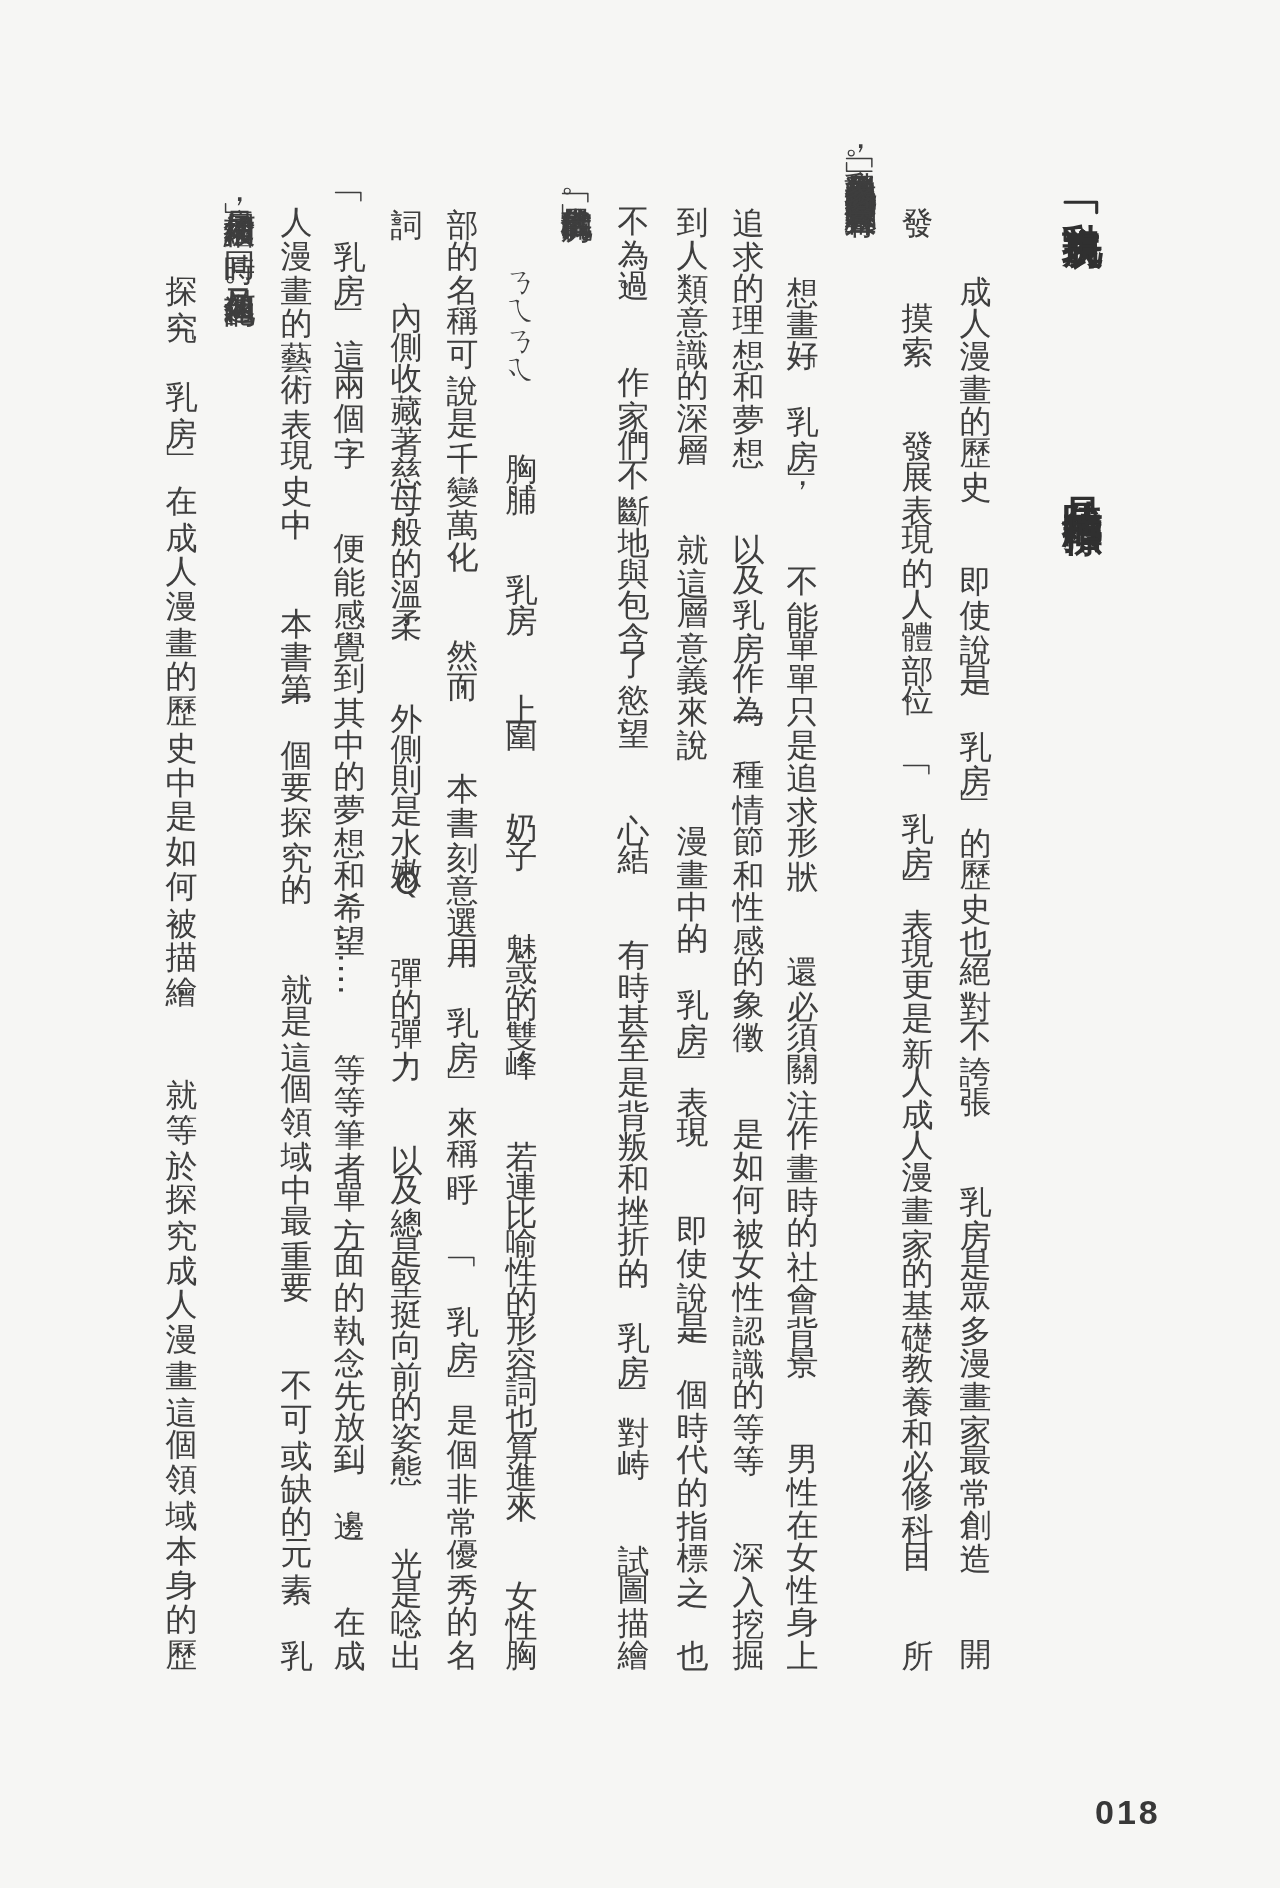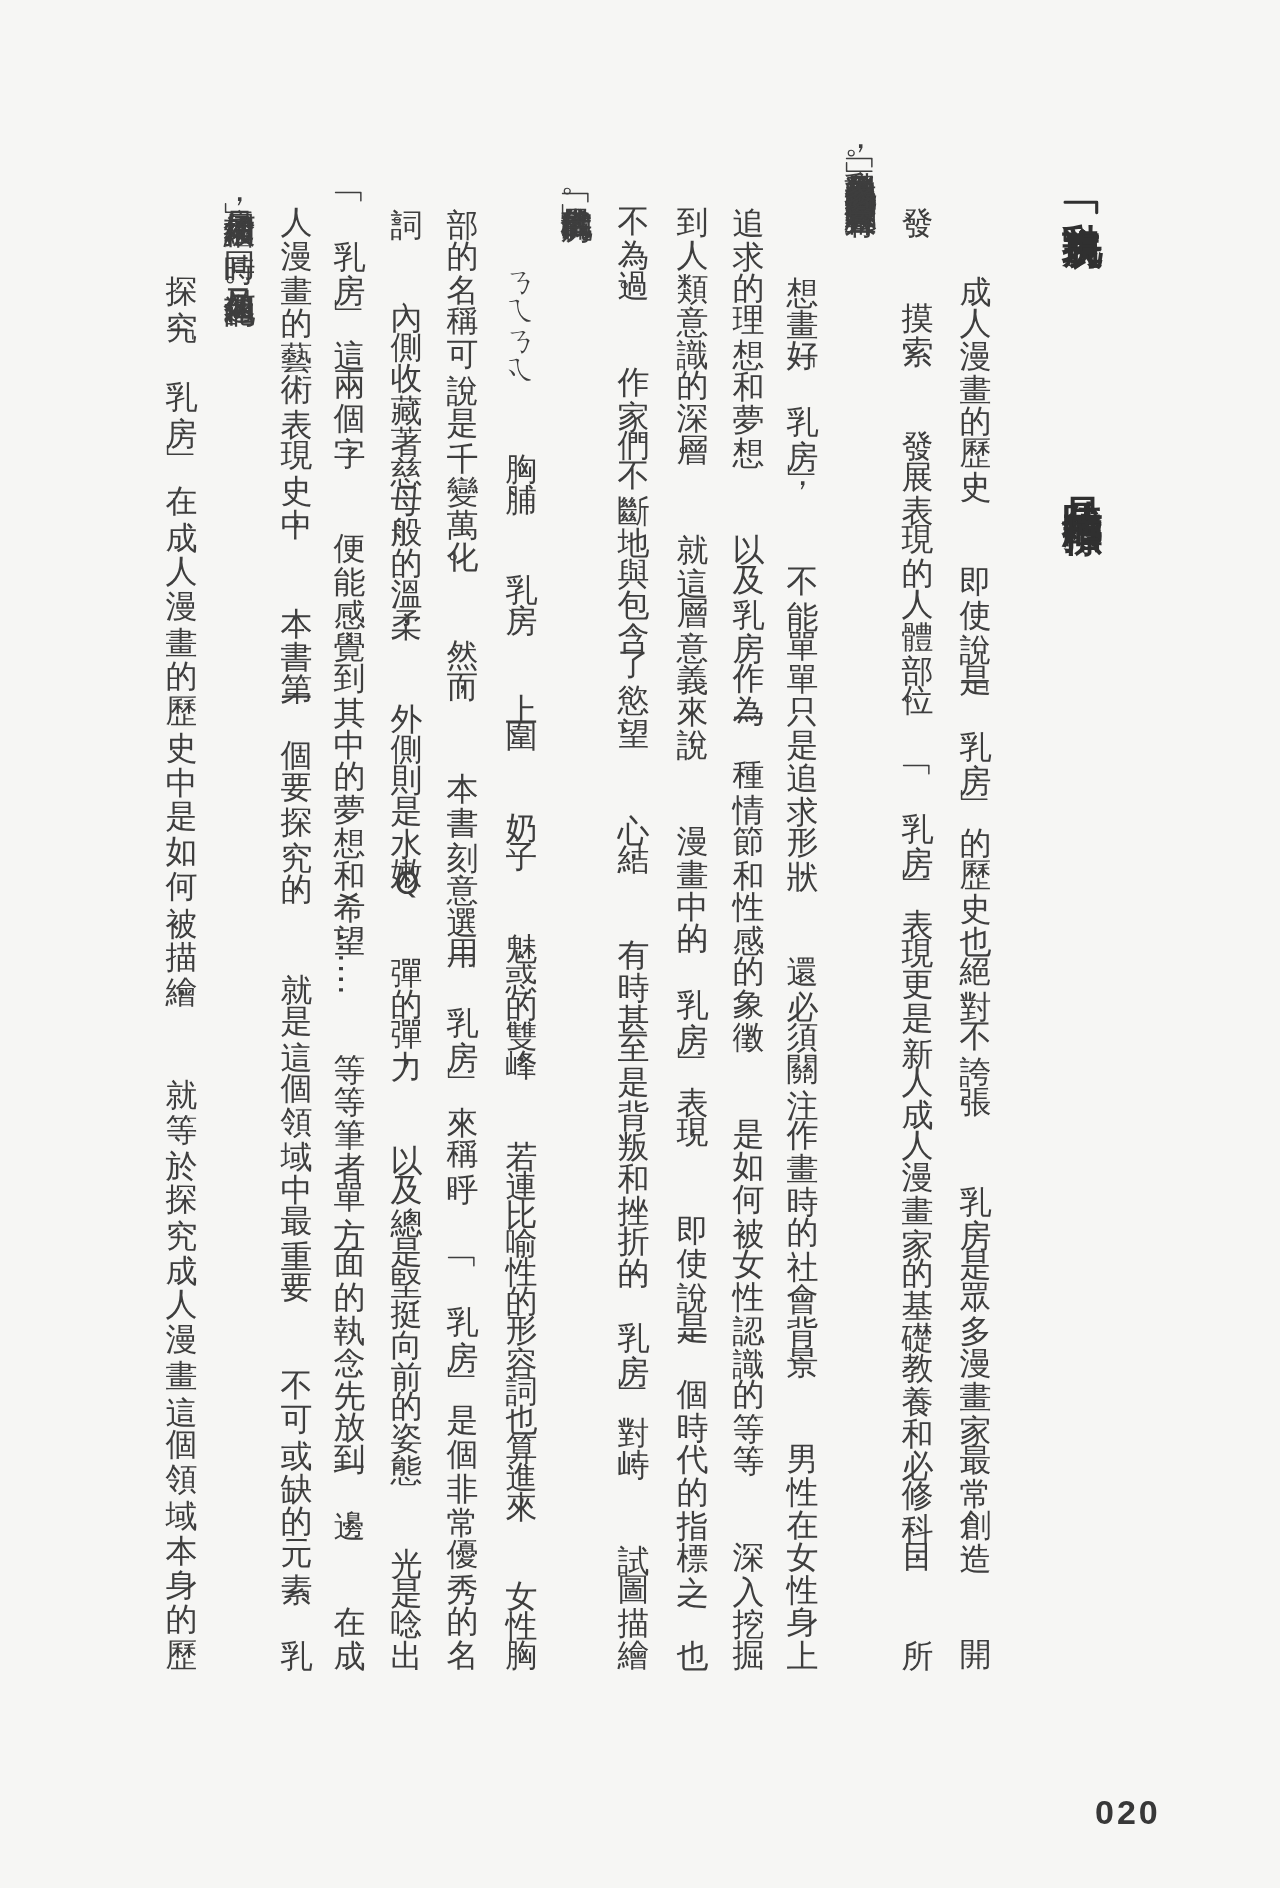--- a/index.html
+++ b/index.html
@@ -127,14 +127,14 @@
       <div class="vline full c12">人漫畫的藝術表現史中，本書第一個要探究的，就是這個領域中最重要、不可或缺的元素「乳</div>
       <div class="vline end loose c13">房」是如何被描繪，同時，又是如何進化的。</div>
     </div>
 
     <div class="para">
       <div class="vline full indent c14">探究「乳房」在成人漫畫的歷史中是如何被描繪，就等於探究成人漫畫這個領域本身的歷</div>
     </div>
 
   </div>
 
-  <div class="page-number">020</div>
+  <div class="page-number">018</div>
 </div>
 
 </body></html>

